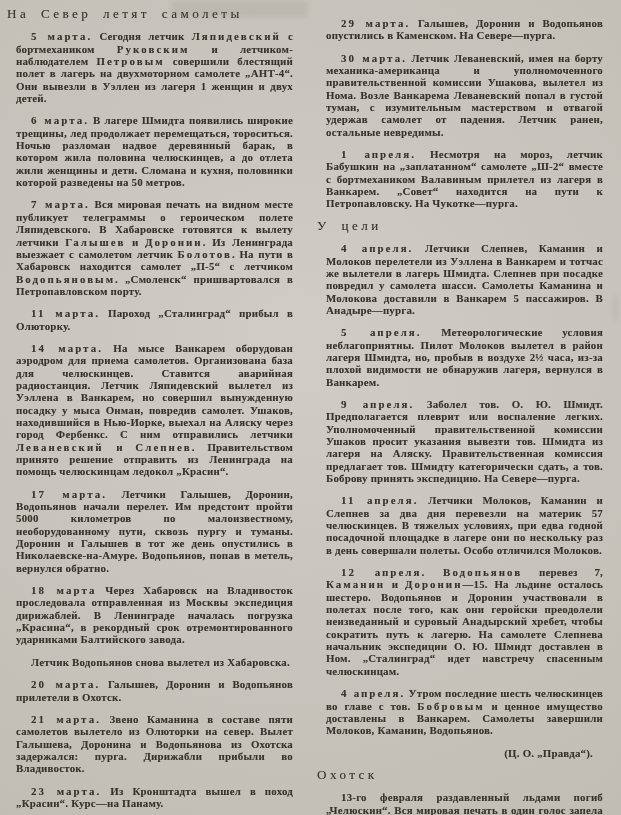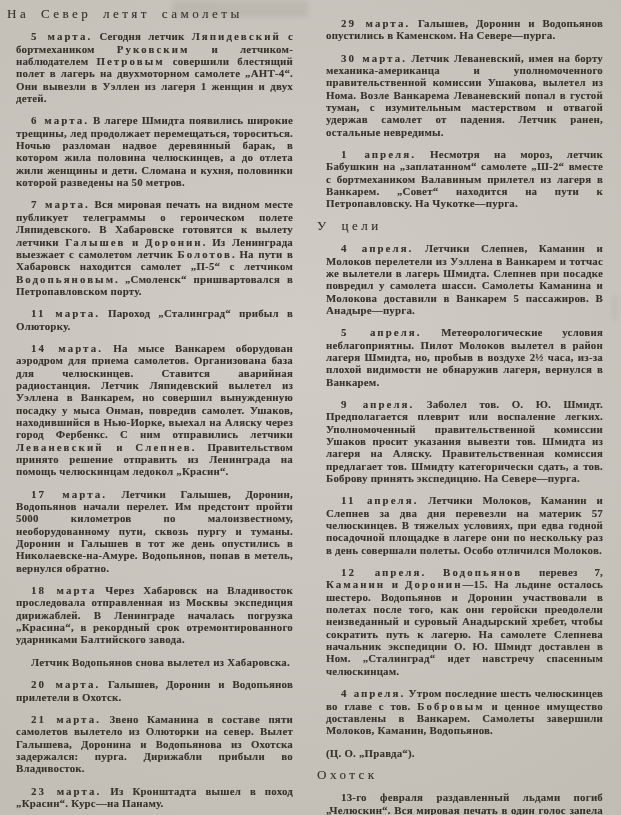--- a/index.html
+++ b/index.html
@@ -18,21 +18,21 @@
   }
   .col { flex:0 0 auto; width:297px; }
   p { margin:10px;font-weight:bold; }
   .para { text-indent:15px; }
   .sp { letter-spacing:2.1px; }
   h2.col-heading {
     font-size:13px; font-weight:normal; letter-spacing:3.5px; word-spacing:5px;
     margin:10px 0 7px; text-align:left; text-indent:1px;
   }
   .col > h2.col-heading:first-child { margin-top:1px; }
-  .signature { text-align:left; text-indent:0; padding-right:10px; }
+  .signature { text-align:right; text-indent:0; padding-right:10px; }
   .smudge { position:absolute; background:rgba(112,104,90,0.12); filter:blur(2px); border-radius:2px; }
 </style>
 </head>
 <body>
 
 <div class="page">
   <div class="col col-left">
       <h2 class="col-heading">На Север летят самолеты</h2>
       <p class="para"><span class="sp">5 марта.</span><span> Сегодня летчик </span><span class="sp">Ляпидевский</span><span> с бортмехаником </span><span class="sp">Руковским</span><span> и летчиком-наблюдателем </span><span class="sp">Петровым</span><span> совершили блестящий полет в лагерь на двухмоторном самолете „АНТ-4“. Они вывезли в Уэллен из лагеря 1 женщин и двух детей.</span></p>
       <p class="para"><span class="sp">6 марта.</span><span> В лагере Шмидта появились широкие трещины, лед продолжает перемещаться, тороситься. Ночью разломан надвое деревянный барак, в котором жила половина челюскинцев, а до отлета жили женщины и дети. Сломана и кухня, половинки которой разведены на 50 метров.</span></p>

